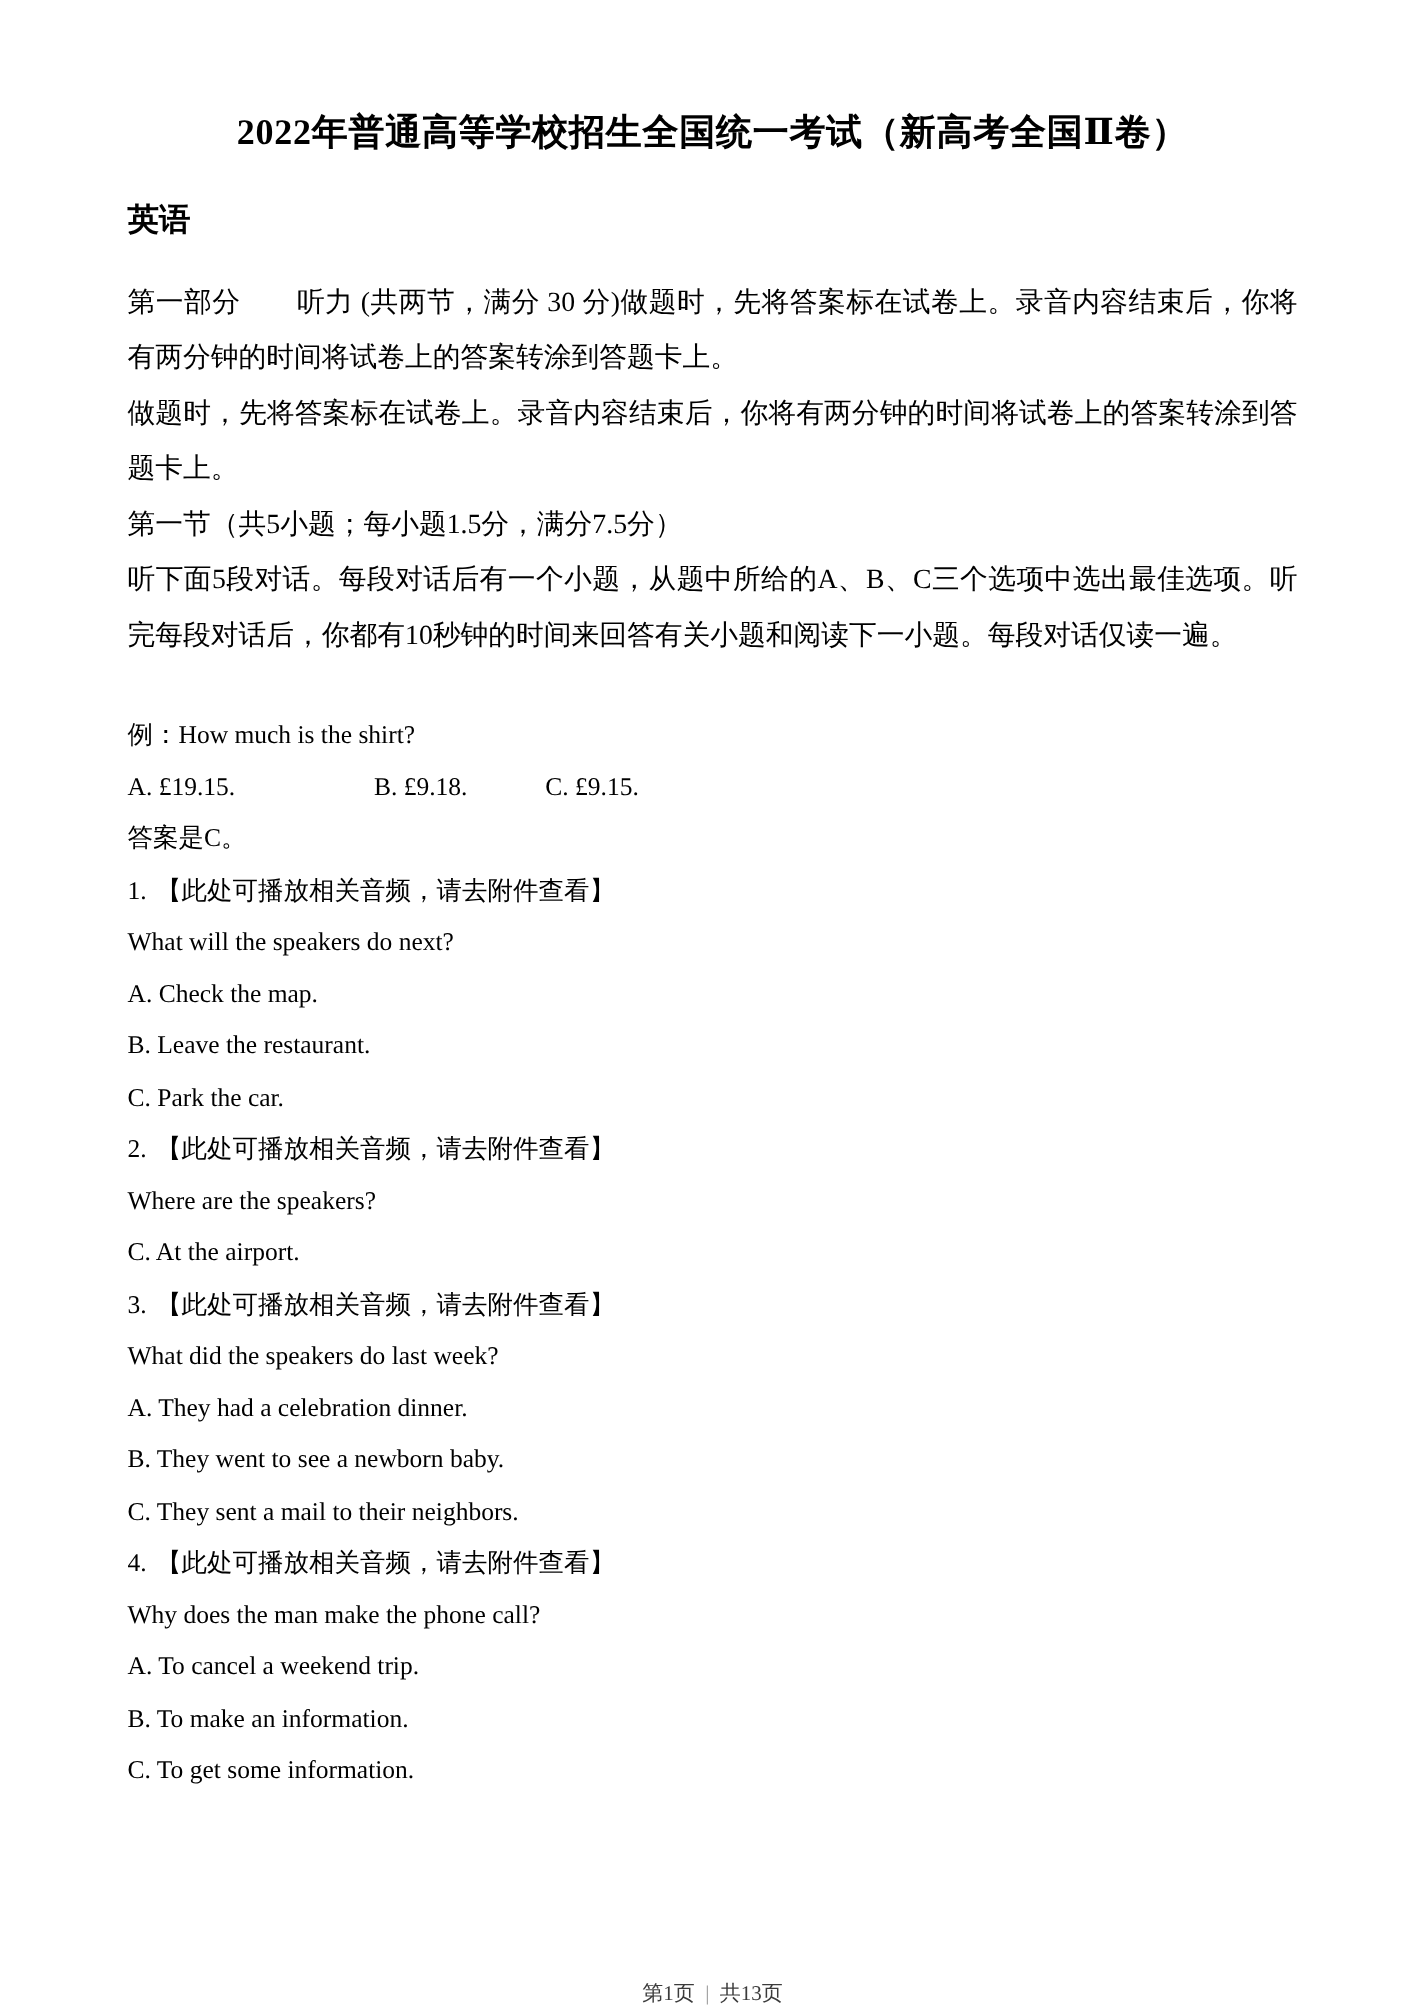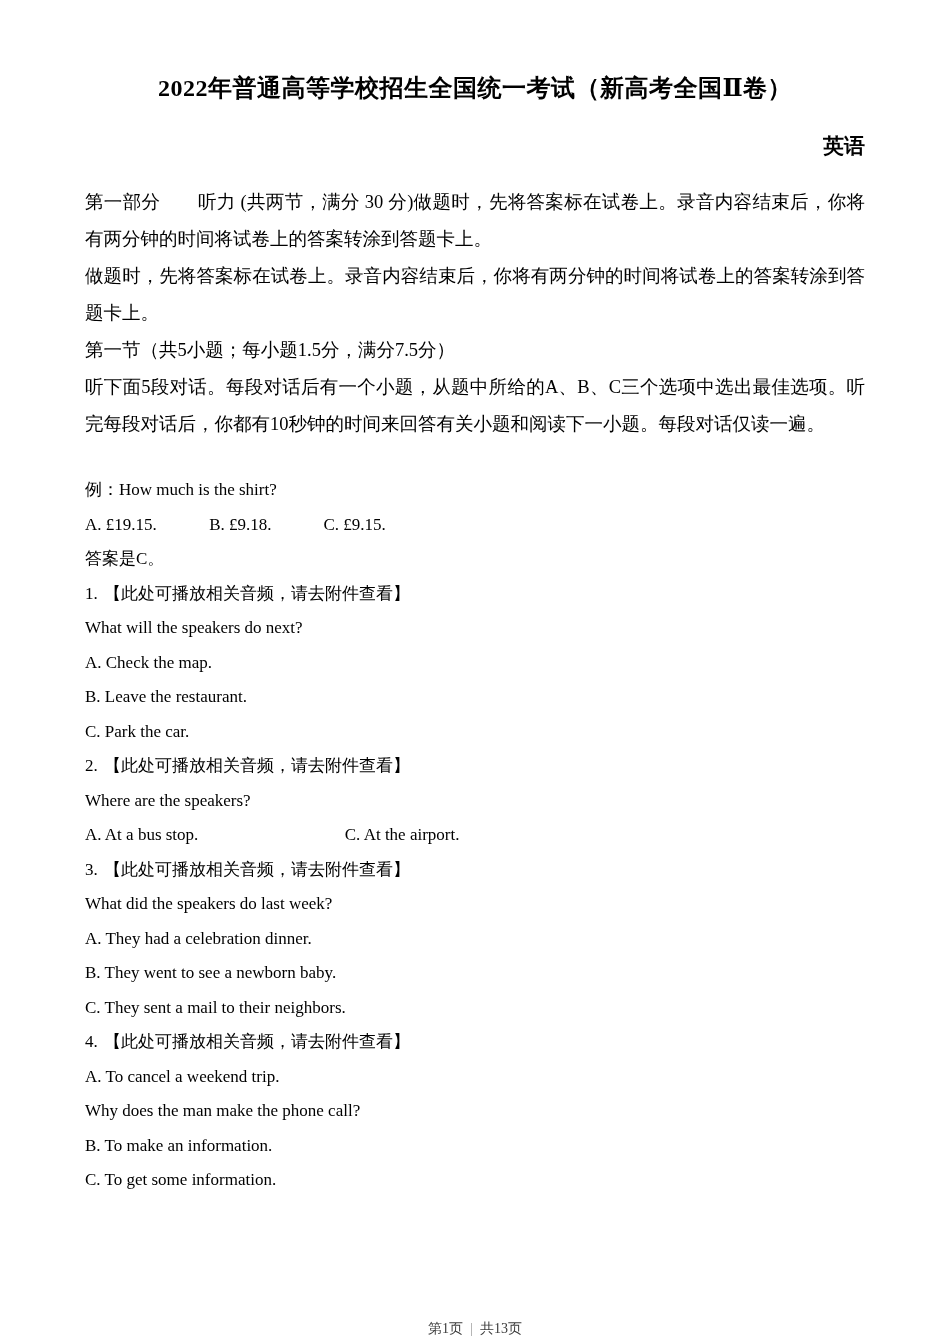--- a/index.html
+++ b/index.html
@@ -18,40 +18,40 @@
   .title {
     font-size: 24px;
     font-weight: 700;
     text-align: center;
     letter-spacing: 0.5px;
     margin-bottom: 28px;
   }
   .subject {
     font-size: 21px;
     font-weight: 700;
-    text-align: right;
+    text-align: left;
     margin-bottom: 24px;
   }
   .para {
     font-size: 18.5px;
     line-height: 37px;
     text-align: justify;
   }
   .bold { font-weight: 400; }
   .intro-note { font-weight: 400; }
   .qarea {
     margin-top: 30px;
     font-size: 17px;
   }
   .line {
     line-height: 34.5px;
     min-height: 34.5px;
   }
   .example-options .opt-a { display: inline-block; width: 120px; }
-  .example-options .opt-b { display: inline-block; width: 110px; }
+  .example-options .opt-b { display: inline-block; width: 110px; margin-left: 40px; }
   .audio-note { margin-left: 2px; }
   .options-row { display: flex; }
   .options-row .opt-col { flex: 0 0 33.3%; }
   .footer {
     position: absolute;
     left: 0;
     right: 0;
     bottom: 6px;
     text-align: center;
     font-size: 14px;
@@ -99,43 +99,42 @@
       <p class="line">C. Park the car.</p>
     </section>
 
     <section class="question">
       <p class="line">
         <span>2.</span>
         <span class="audio-note">【此处可播放相关音频，请去附件查看】</span>
       </p>
       <p class="line">Where are the speakers?</p>
       <p class="line options-row">
-        <span class="opt-col">A. At a bus stop.</span>
         <span class="opt-col">C. At the airport.</span>
       </p>
     </section>
 
     <section class="question">
       <p class="line">
         <span>3.</span>
         <span class="audio-note">【此处可播放相关音频，请去附件查看】</span>
       </p>
       <p class="line">What did the speakers do last week?</p>
       <p class="line">A. They had a celebration dinner.</p>
       <p class="line">B. They went to see a newborn baby.</p>
       <p class="line">C. They sent a mail to their neighbors.</p>
     </section>
 
     <section class="question">
       <p class="line">
         <span>4.</span>
         <span class="audio-note">【此处可播放相关音频，请去附件查看】</span>
       </p>
+      <p class="line">Why does the man make the phone call?</p>
       <p class="line">A. To cancel a weekend trip.</p>
-      <p class="line">Why does the man make the phone call?</p>
       <p class="line">B. To make an information.</p>
       <p class="line">C. To get some information.</p>
     </section>
 
   </div>
 
   <footer class="footer">
     <span>第1页</span><span class="sep">|</span><span>共13页</span>
   </footer>
 

